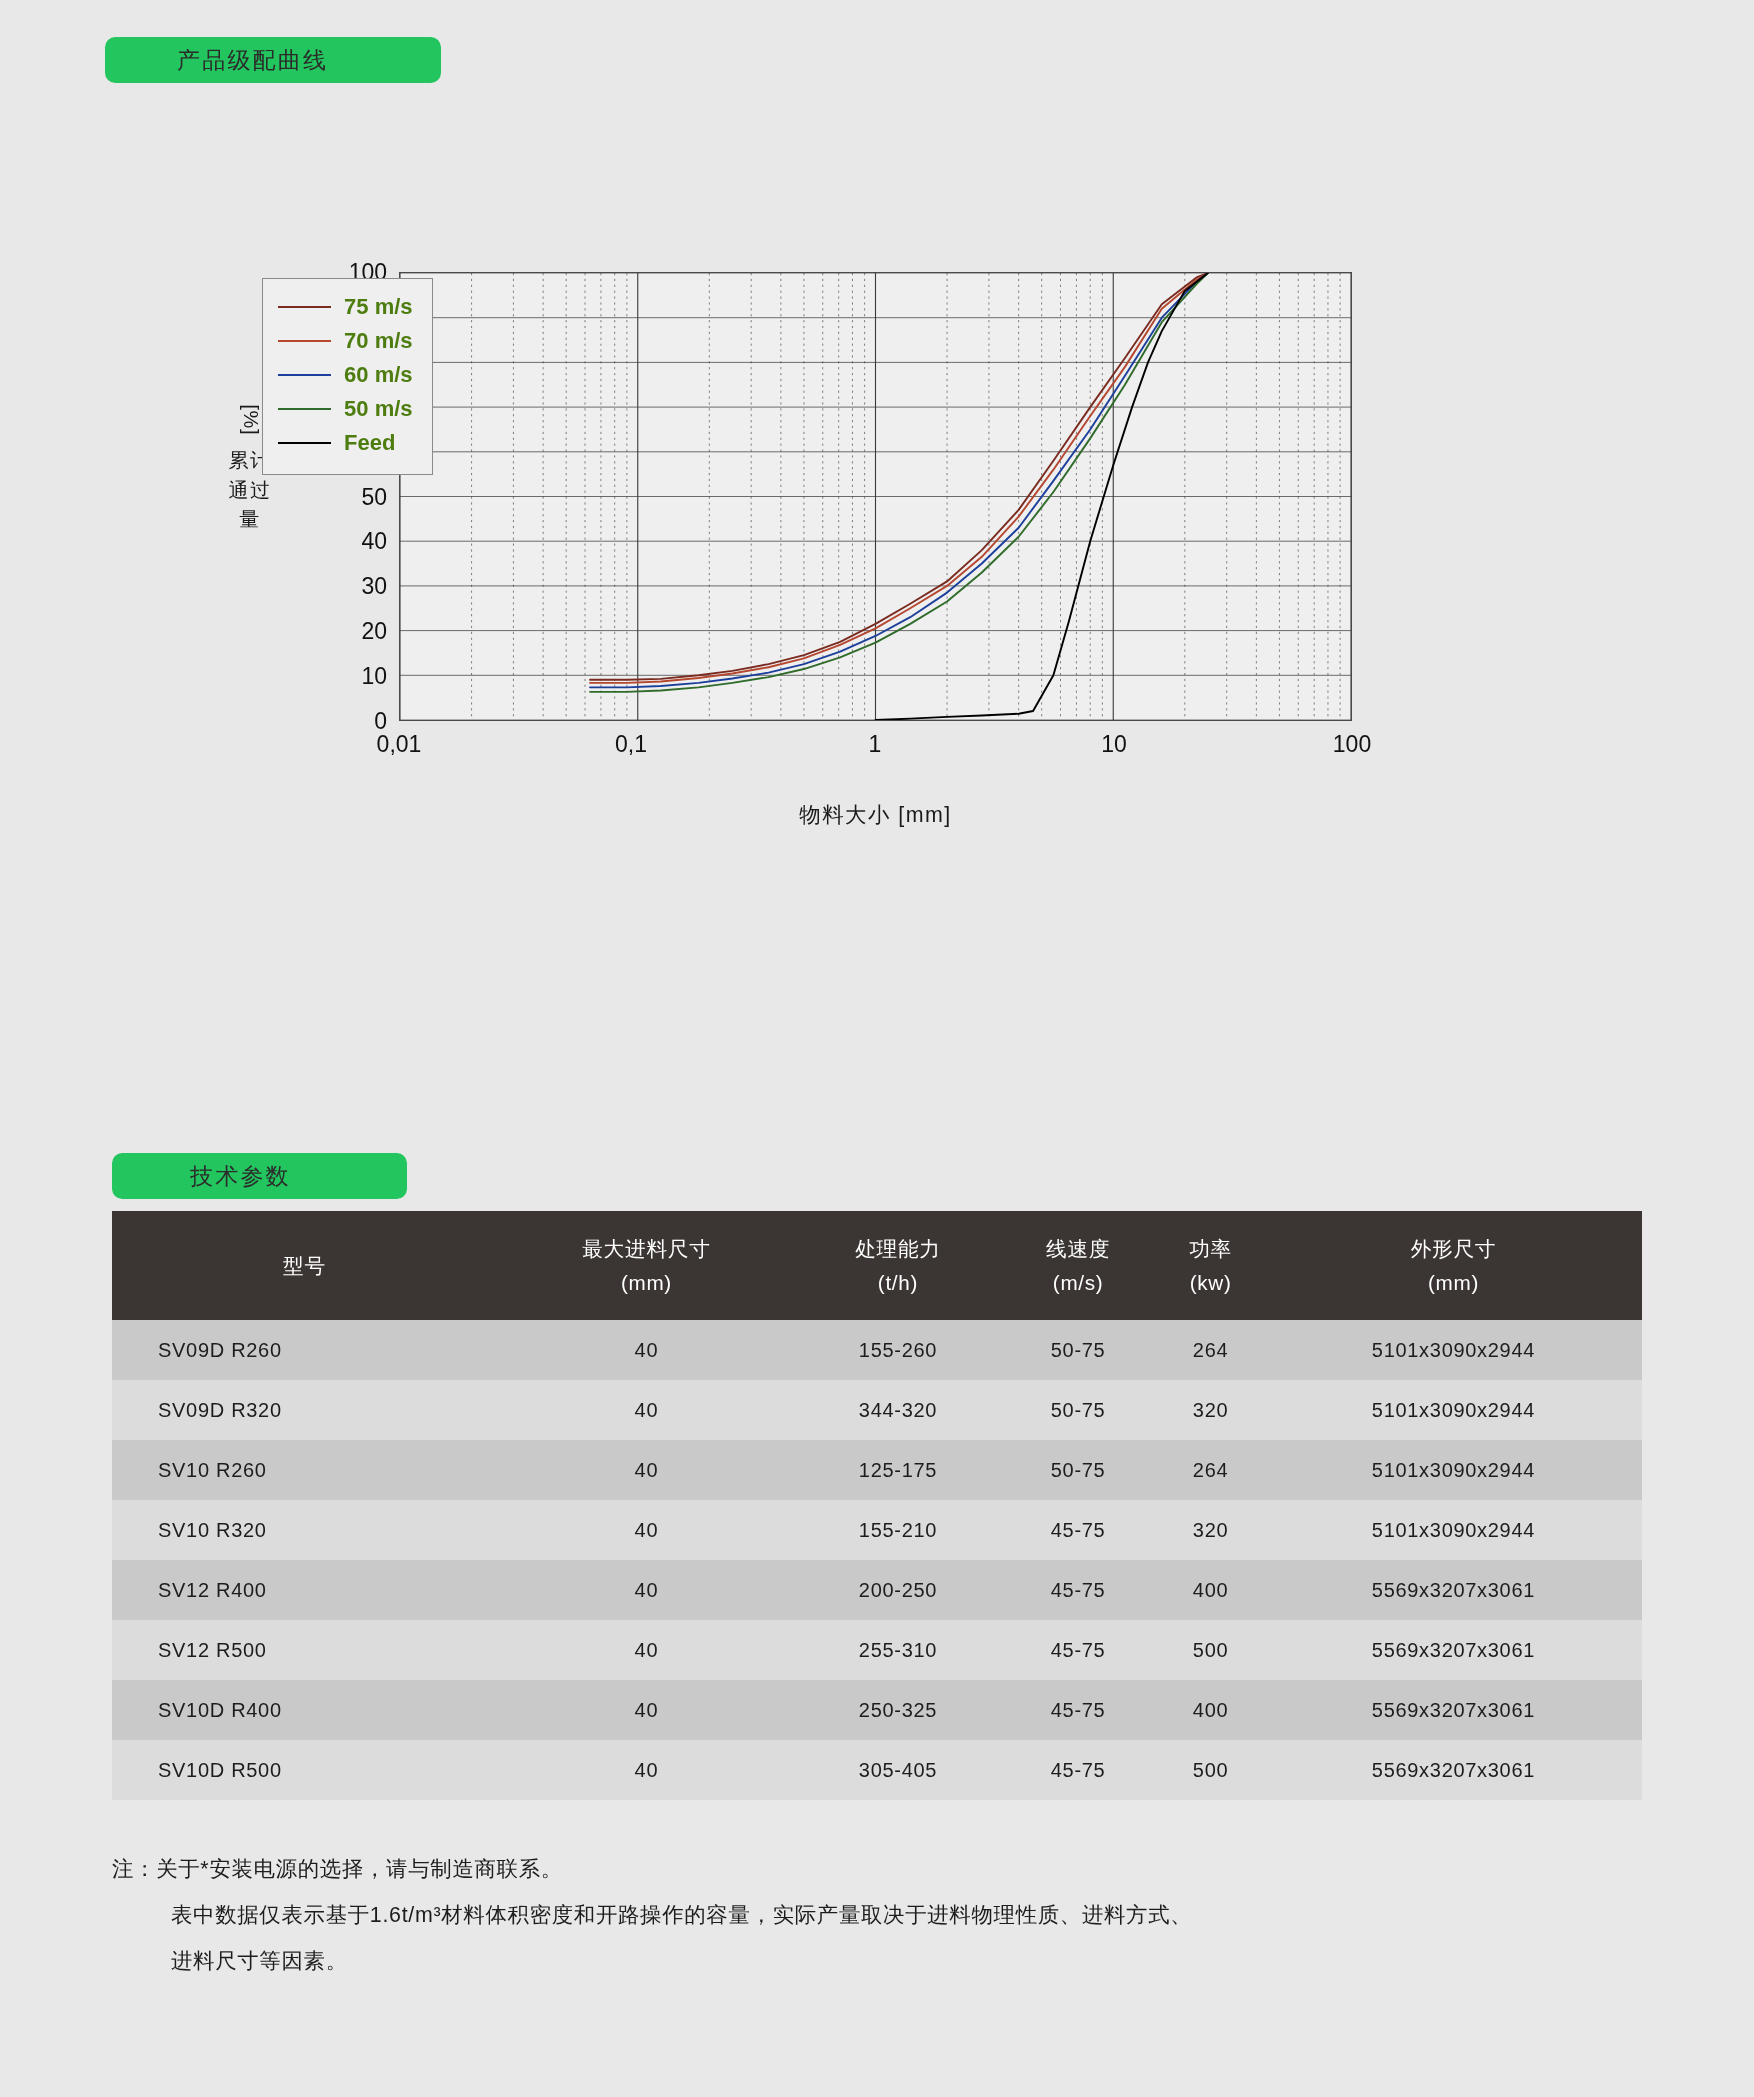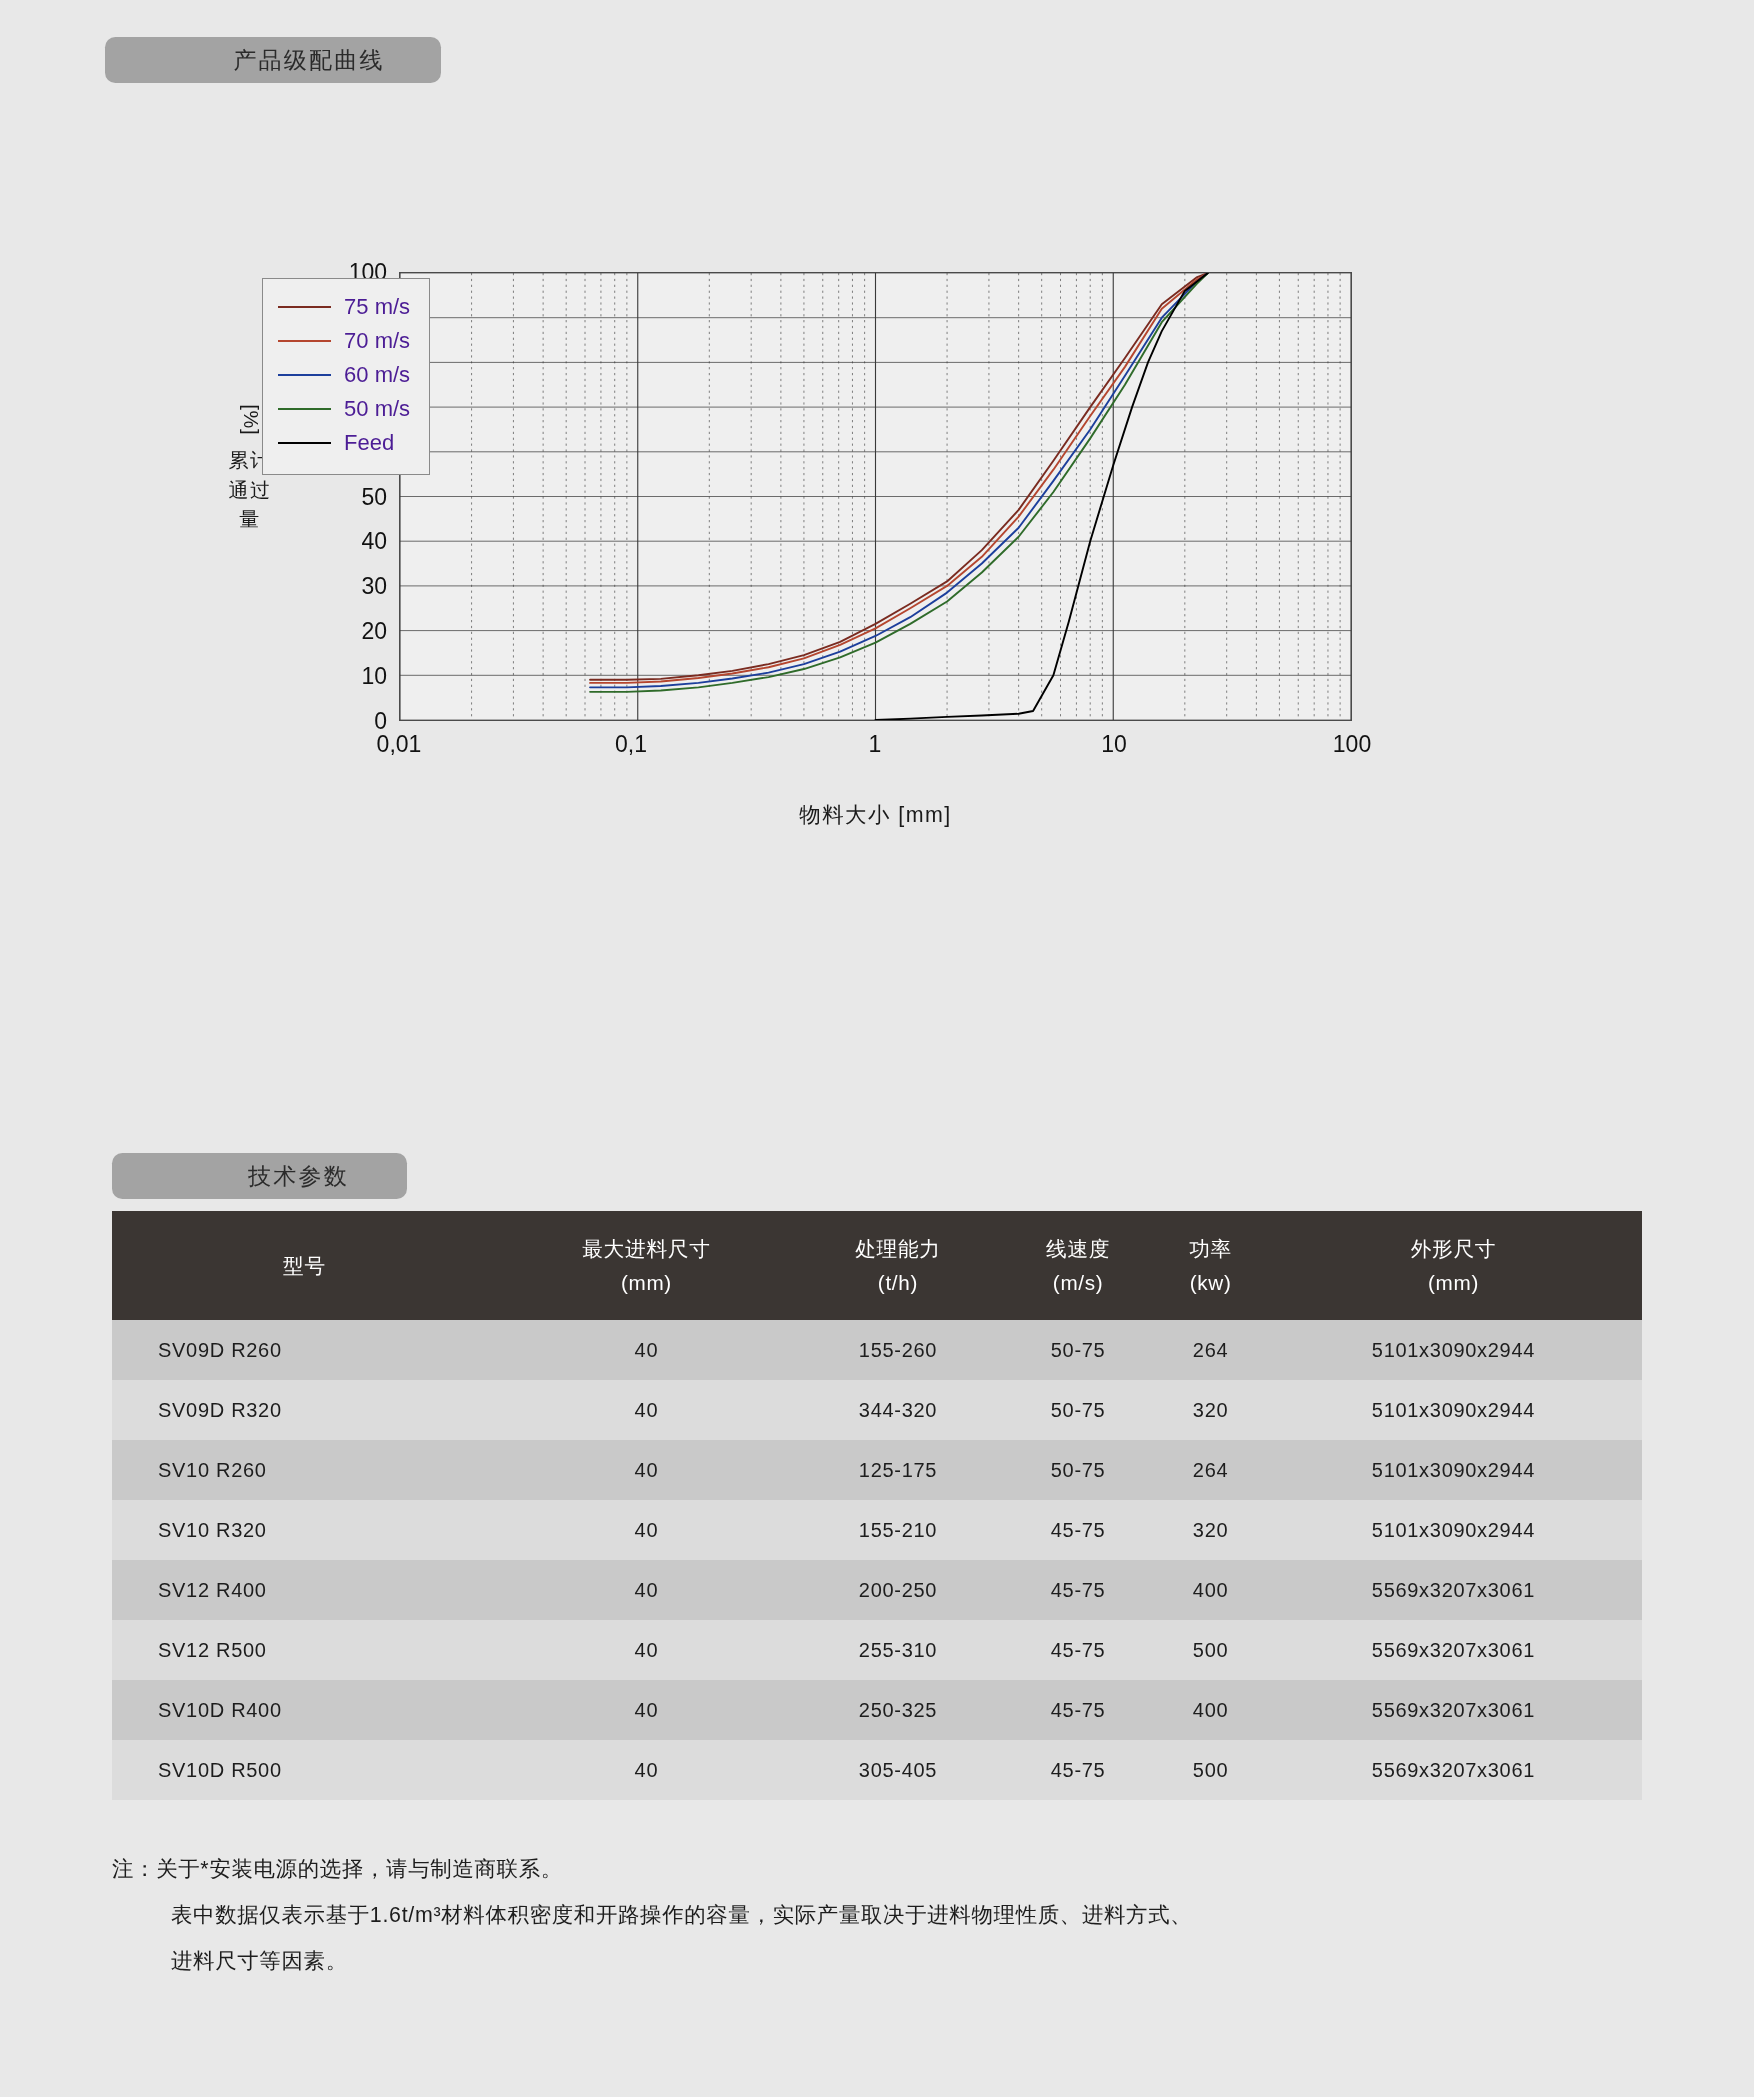--- a/index.html
+++ b/index.html
@@ -12,29 +12,28 @@
     background: #e8e8e8;
     font-family: "Liberation Sans", sans-serif;
     color: #1a1a1a;
     position: relative;
     overflow: hidden;
   }
 
   
   .pill {
     position: absolute;
-    background: #a3a3a3;
+    background: #22c55e;
     border-radius: 10.3px;
     height: 46px;
     display: flex;
     align-items: center;
     color: #2b2b2b;
     font-size: 23px;
     letter-spacing: 2.2px;
-    justify-content: center;
   }
   #pill-curve {
     left: 105px;
     top: 37px;
     width: 336px;
     padding-left: 72px;
     box-sizing: border-box;
   }
   #pill-tech {
     left: 112px;
@@ -138,22 +137,22 @@
     align-items: center;
     height: 34px;
   }
   .legend-swatch {
     width: 53px;
     height: 2.2px;
     margin-right: 13.3px;
   }
   .legend-label {
     font-size: 22px;
-    font-weight: normal;
-    color: #4c1d95;
+    font-weight: bold;
+    color: #4d7c0f;
     white-space: nowrap;
   }
 
   
   #tech-table {
     position: absolute;
     left: 112px;
     top: 1211px;
     width: 1530px;
     border-collapse: collapse;

